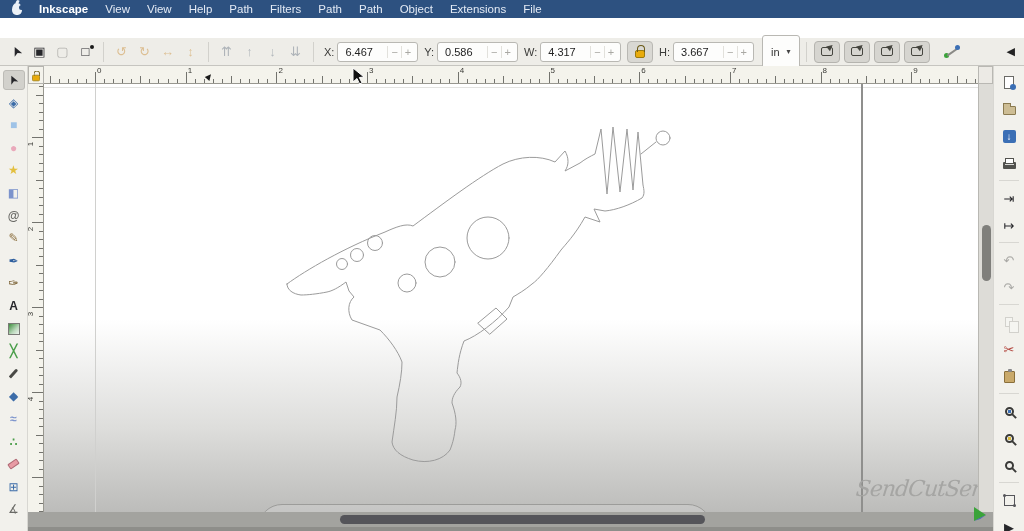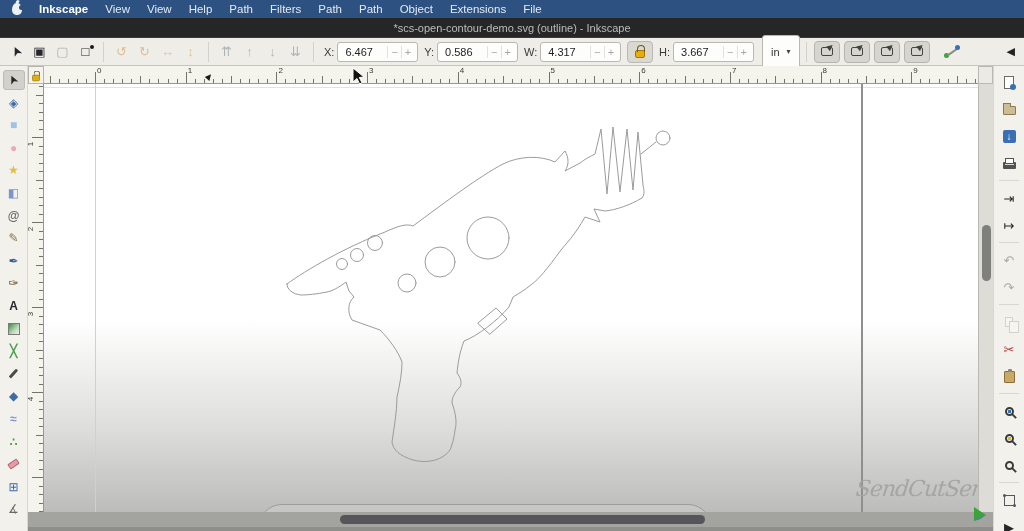--- a/index.html
+++ b/index.html
@@ -134,23 +134,20 @@
     <span class="mi">Help</span>
     <span class="mi">Path</span>
     <span class="mi">Filters</span>
     <span class="mi">Path</span>
     <span class="mi">Path</span>
     <span class="mi">Object</span>
     <span class="mi">Extensions</span>
     <span class="mi">File</span>
   </div>
 
-  <div class="titlebar">
-    <span>*scs-open-contour-demo.svg (outline) - Inkscape</span>
-  </div>
 
   <div class="toolbar">
     <div style="display:flex;">
 
     <div class="tbicon rotsel col-dark">
           <span class="g">➤</span>
         </div>
         <div class="tbicon col-dark">
           <span class="g">▣</span>
         </div>

